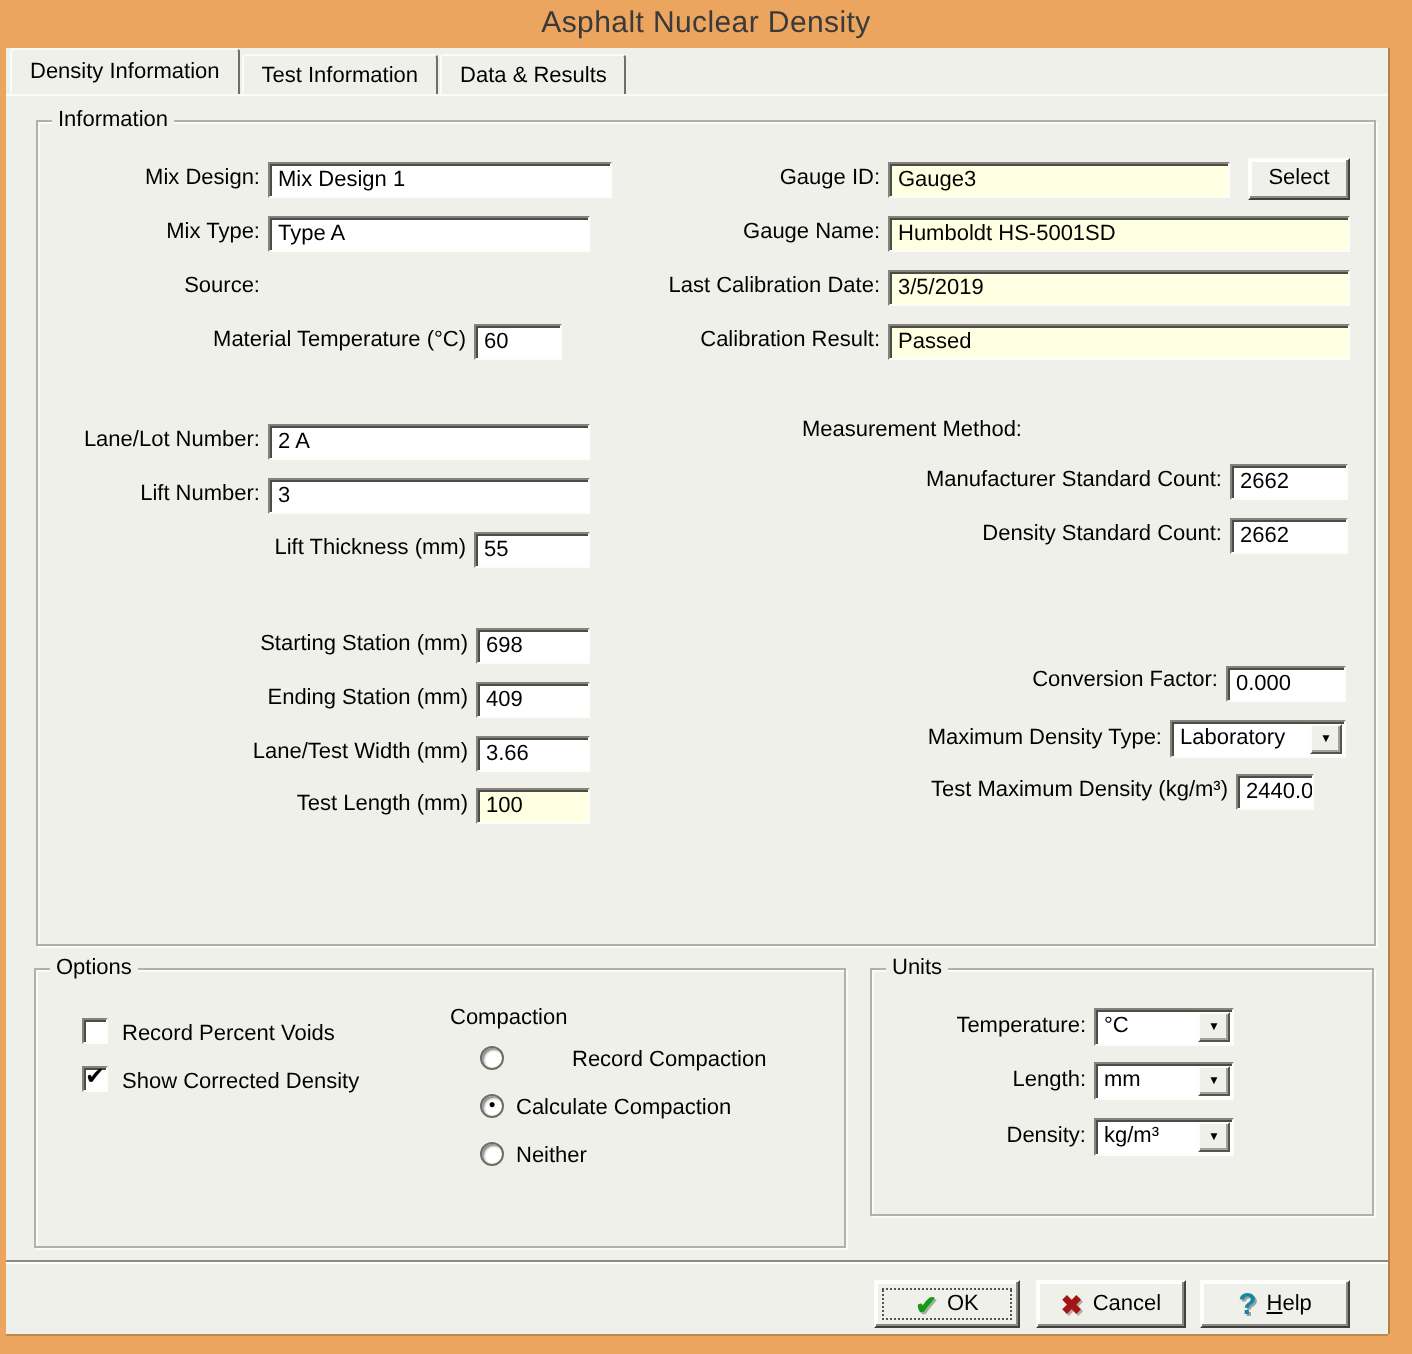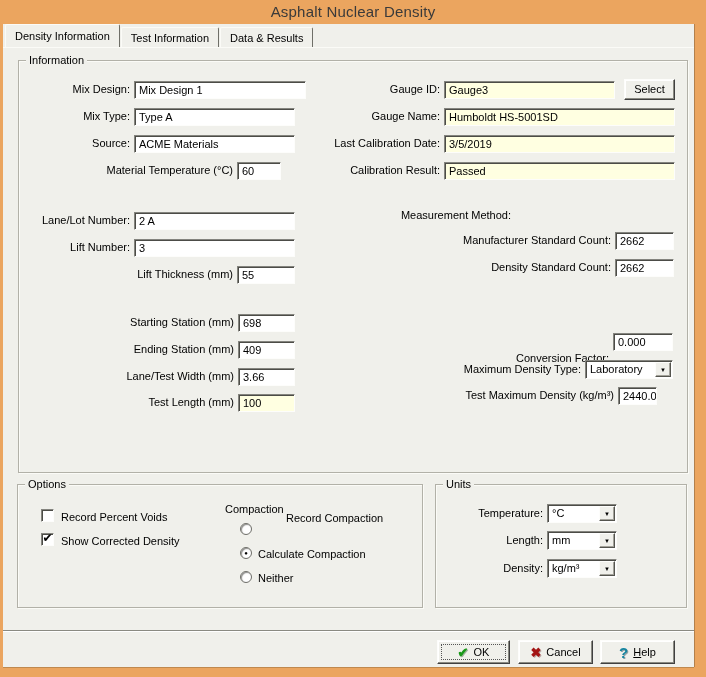--- a/index.html
+++ b/index.html
@@ -119,21 +119,20 @@
     <span class="legend">Information</span>
   </div>
 
   <span class="lbl" style="right:564px; top:59px;">Mix Design:</span>
   <div class="fld" style="left:131px; top:57px; width:172px;">Mix Design 1</div>
 
   <span class="lbl" style="right:564px; top:86px;">Mix Type:</span>
   <div class="fld" style="left:131px; top:84px; width:161px;">Type A</div>
 
   <span class="lbl" style="right:564px; top:113px;">Source:</span>
-  <div class="fld" style="left:131px; top:111px; width:161px;">ACME Materials</div>
 
   <span class="lbl" style="right:461px; top:140px;">Material Temperature (°C)</span>
   <div class="fld" style="left:234px; top:138px; width:44px;">60</div>
 
   <span class="lbl" style="right:564px; top:190px;">Lane/Lot Number:</span>
   <div class="fld" style="left:131px; top:188px; width:161px;">2 A</div>
 
   <span class="lbl" style="right:564px; top:217px;">Lift Number:</span>
   <div class="fld" style="left:131px; top:215px; width:161px;">3</div>
 
@@ -166,52 +165,52 @@
   <div class="fld yfld" style="left:441px; top:138px; width:231px;">Passed</div>
 
   <span class="lbl" style="right:183px; top:185px;">Measurement Method:</span>
 
   <span class="lbl" style="right:83px; top:210px;">Manufacturer Standard Count:</span>
   <div class="fld" style="left:612px; top:208px; width:59px;">2662</div>
 
   <span class="lbl" style="right:83px; top:237px;">Density Standard Count:</span>
   <div class="fld" style="left:612px; top:235px; width:59px;">2662</div>
 
-  <span class="lbl" style="right:85px; top:328px;">Conversion Factor:</span>
+  <span class="lbl" style="right:85px; top:310px;">Conversion Factor:</span>
   <div class="fld" style="left:610px; top:309px; width:60px;">0.000</div>
 
   <span class="lbl" style="right:113px; top:339px;">Maximum Density Type:</span>
   <div class="fld combo" style="left:582px; top:336px; width:88px;">
     <span>Laboratory</span>
     <span class="carrow">▼</span>
   </div>
 
   <span class="lbl" style="right:80px; top:365px;">Test Maximum Density (kg/m³)</span>
   <div class="fld" style="left:615px; top:363px; width:39px;">2440.00</div>
 
-  <div class="grp" style="left:14px; top:460px; width:406px; height:124px;">
+  <div class="grp" style="left:14px; top:460px; width:406px; height:140px;">
     <span class="legend">Options</span>
   </div>
 
   <span class="cb" style="left:38px; top:485px;">
     <span class="cbmark"></span>
   </span>
   <span class="lbl" style="left:58px; top:487px;">Record Percent Voids</span>
 
   <span class="cb" style="left:38px; top:509px;">
     <span class="cbmark">✔</span>
   </span>
   <span class="lbl" style="left:58px; top:511px;">Show Corrected Density</span>
 
   <span class="lbl" style="left:222px; top:479px;">Compaction</span>
 
   <span class="rb" style="left:237px; top:499px;">
     <span class="rbdot"></span>
   </span>
-  <span class="lbl" style="left:255px; top:488px;padding-left:28px;">Record Compaction</span>
+  <span class="lbl" style="left:255px; top:500px;padding-left:28px;">Record Compaction</span>
 
   <span class="rb" style="left:237px; top:523px;">
     <span class="rbdot">●</span>
   </span>
   <span class="lbl" style="left:255px; top:524px;">Calculate Compaction</span>
 
   <span class="rb" style="left:237px; top:547px;">
     <span class="rbdot"></span>
   </span>
   <span class="lbl" style="left:255px; top:548px;">Neither</span>

